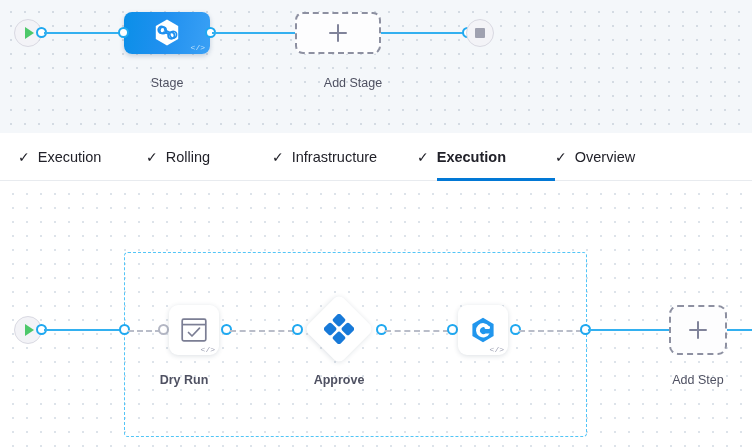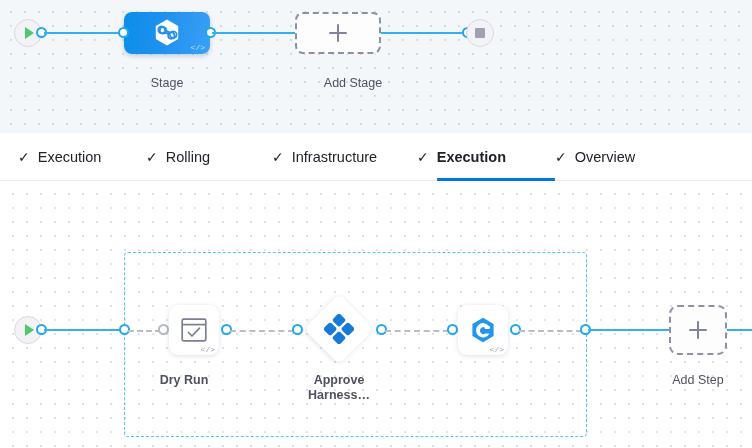--- a/index.html
+++ b/index.html
@@ -236,21 +236,20 @@
         <rect x="3.6" y="3.6" width="10.2" height="10.2" rx="2.4" fill="#1779d8"></rect>
         <rect x="16.2" y="3.6" width="10.2" height="10.2" rx="2.4" fill="#1779d8"></rect>
         <rect x="3.6" y="16.2" width="10.2" height="10.2" rx="2.4" fill="#1779d8"></rect>
         <rect x="16.2" y="16.2" width="10.2" height="10.2" rx="2.4" fill="#1779d8"></rect>
       </g>
     </svg>
   </div>
   <div class="dot" style="left:376px;top:324px;"></div>
   <div class="nlabel two" style="left:339px;top:373px;font-weight:bold;">
     <div>Approve</div>
-    <div>Harness…</div>
   </div>
 
   <div class="dline" style="left:385px;top:330px;width:64px;"></div>
   <div class="dot" style="left:447px;top:324px;"></div>
 
   <div class="step" style="left:458px;top:305px;">
     <svg width="28" height="28" viewBox="0 0 28 28">
       <path d="M14 1.8 L24.6 7.9 V20.1 L14 26.2 L3.4 20.1 V7.9 Z" fill="#2196ed"></path>
       <path d="M20.1 10.2 A7.2 7.2 0 1 0 20.6 17.6 L16.6 17.6 A3.6 3.6 0 1 1 16.2 11.4 L20.1 11.4 Z" fill="#ffffff"></path>
       <rect x="15.6" y="10.0" width="5.4" height="2.9" rx="1.2" fill="#ffffff"></rect>

